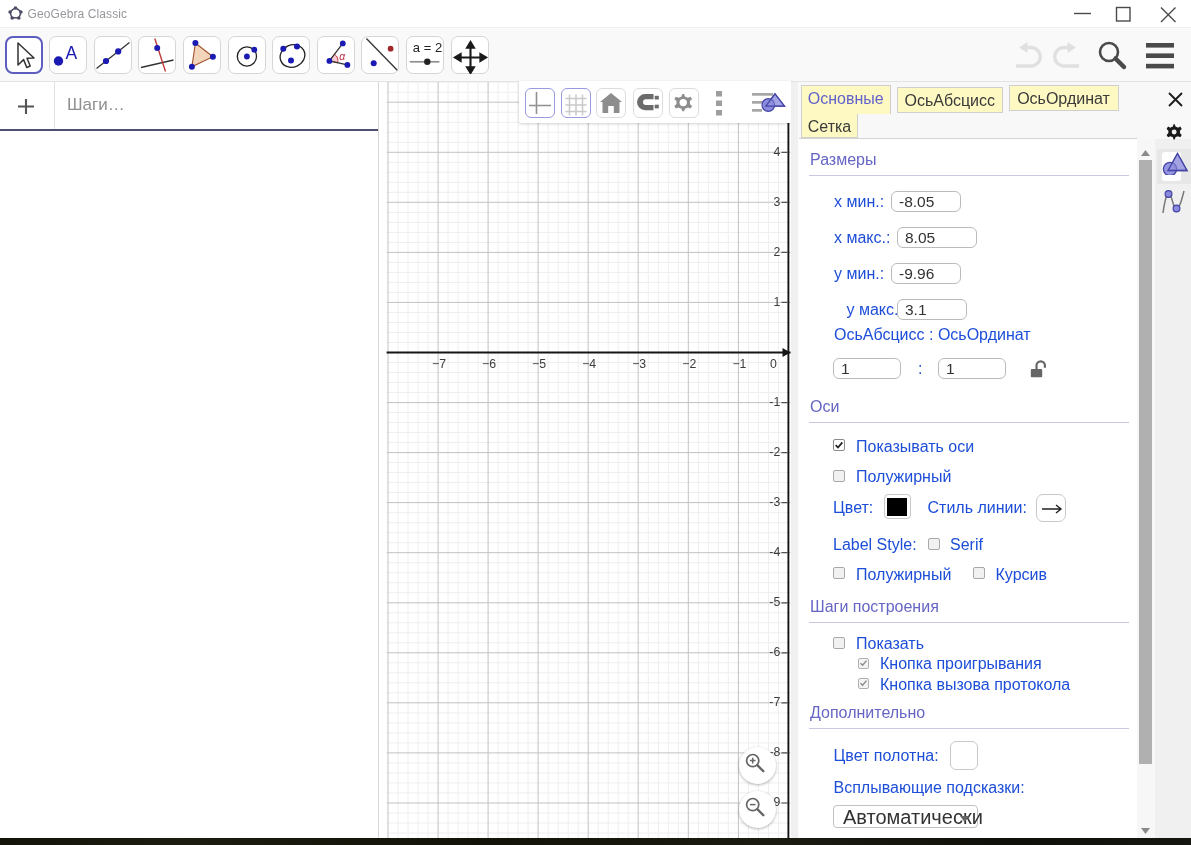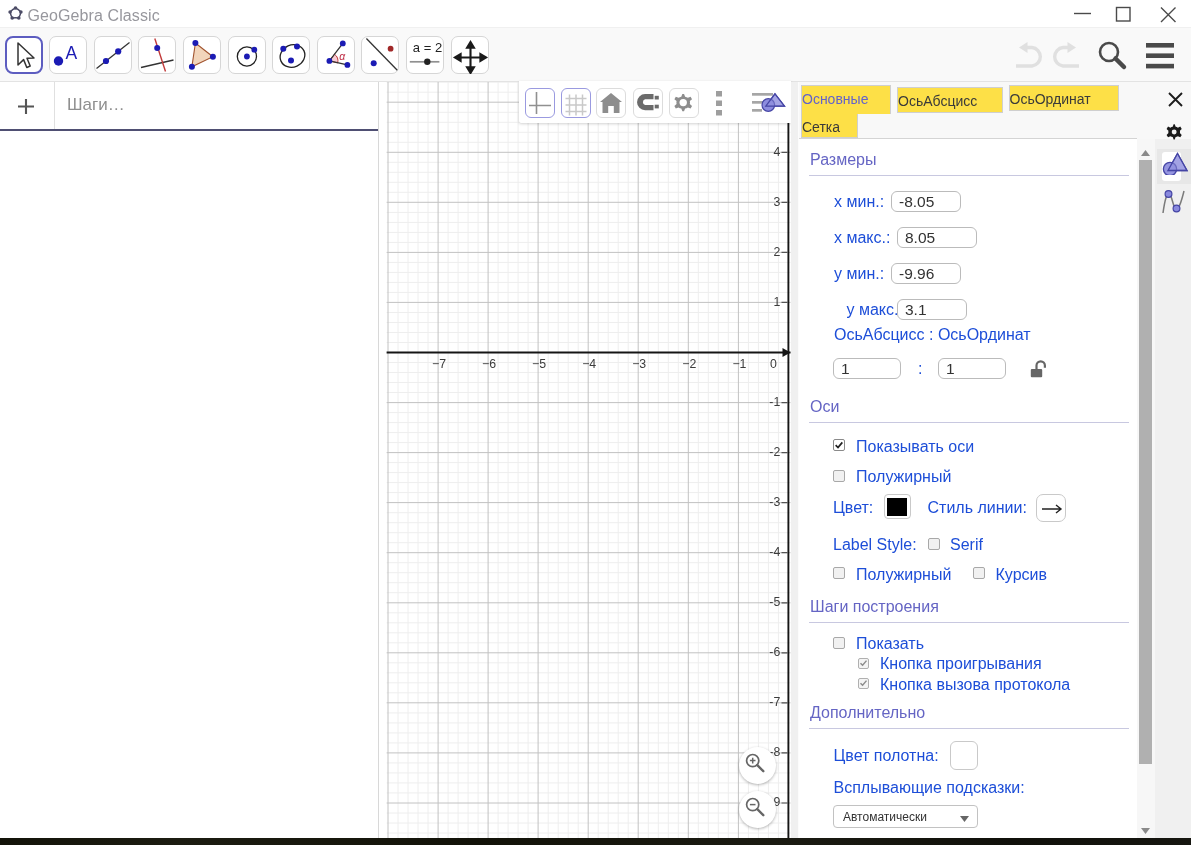--- a/index.html
+++ b/index.html
@@ -11,21 +11,21 @@
 #graphics{position:absolute;left:378.5px;top:82px;width:412px;height:756px;background:#fff}
 #stylebar{position:absolute;left:519px;top:81px;width:271.5px;height:42px;background:#fff;border-radius:0 0 0 2px;box-shadow:0 1px 3px rgba(0,0,0,0.18)}
 .sbtn{position:absolute;top:7px;width:30px;height:30px;background:#fff;border:1px solid #dcdcdc;border-radius:6px;display:flex;align-items:center;justify-content:center}
 .sbtn.selb{border:1px solid #9a9ae0}
 .sbtn svg{flex:none}
 .zbtn{position:absolute;width:37px;height:37px;background:#fff;border-radius:50%;box-shadow:0 1px 3px rgba(0,0,0,0.3)}
 #rgutter{position:absolute;left:790.5px;top:82px;width:8px;height:756px;background:#f0f0f0;border-right:1.5px solid #fcfcfc}
 #panel{position:absolute;left:798.5px;top:82px;width:392.5px;height:756px;background:#fff}
 #tabstrip{position:absolute;left:0;top:0;width:392.5px;height:57px;background:#f8f8f8}
 .tabline{position:absolute;left:0;top:56px;width:338px;height:1px;background:#d4d4d4}
-.tab{position:absolute;background:#fde047;border:1px solid #cfcfcf;font-size:14px;color:#3a3a3a;text-align:left;line-height:26px}
+.tab{position:absolute;background:#fef9c3;border:1px solid #cfcfcf;font-size:16px;color:#3a3a3a;text-align:center;line-height:26px}
 .tab.active{border-bottom:none;color:#6262cc;z-index:2}
 .hdr{position:absolute;font-size:16px;color:#6565c4}
 .hline{position:absolute;width:320px;height:1px;background:#c8c8e0}
 .lbl{position:absolute;font-size:16px;color:#1d4ed8;white-space:nowrap}
 .ibox{position:absolute;height:21.5px;background:#fff;border:1px solid #bbb;border-radius:6px;font-size:15.5px;color:#333;padding-left:7px;line-height:20px}
 .cb{position:absolute;width:12px;height:12px;background:#fdfdfd;border:1px solid #8a8a8a;border-radius:2px;display:flex;align-items:center;justify-content:center}
 .cb.cbon{background:#fff}
 .cb.cbgray{border-color:#b0b0b0;background:#f4f4f4;width:11px;height:11px}
 .cb:not(.cbon):not(.cbgray){background:#f1f1f1;border-color:#a8a8a8}
 #scroll{position:absolute;left:1136.5px;top:139px;width:18px;height:699px;background:#f7f7f7}
@@ -35,21 +35,21 @@
 </style></head><body>
 <div id="titlebar">
 <svg width="15" height="15" viewBox="0 0 20 20" style="position:absolute;left:7.5px;top:5.5px">
       <path d="M10 2.6 Q14 4.2 17.2 7.9 Q16.5 12 14.4 15.9 Q10 15.4 5.6 15.9 Q3.5 12 2.8 7.9 Q6 4.2 10 2.6 Z" fill="none" stroke="#4c4c66" stroke-width="2"></path>
       <circle cx="10" cy="2.6" r="2.4" fill="#4c4c66"></circle>
       <circle cx="17.2" cy="7.9" r="2.4" fill="#4c4c66"></circle>
       <circle cx="14.4" cy="15.9" r="2.4" fill="#4c4c66"></circle>
       <circle cx="5.6" cy="15.9" r="2.4" fill="#4c4c66"></circle>
       <circle cx="2.8" cy="7.9" r="2.4" fill="#4c4c66"></circle>
     </svg>
-<span style="position:absolute;left:27.5px;top:7px;font-size:16px;color:#97979d;letter-spacing:0.1px">GeoGebra Classic</span>
+<span style="position:absolute;left:27.5px;top:7px;font-size:12px;color:#97979d;letter-spacing:0.1px">GeoGebra Classic</span>
 <svg width="130" height="28" viewBox="0 0 130 28" style="position:absolute;left:1055px;top:0">
       <path d="M19 13.5 H36" stroke="#4a4a4a" stroke-width="1.4"></path>
       <rect x="61.5" y="7.5" width="13.5" height="13.5" fill="none" stroke="#4a4a4a" stroke-width="1.4"></rect>
       <path d="M106 7.5 L120.5 22 M120.5 7.5 L106 22" stroke="#4a4a4a" stroke-width="1.4"></path>
     </svg>
 </div>
 <div id="toolbar">
 <div class="tbtn sel" style="left:4.5px">
       <svg width="38" height="38" viewBox="0 0 38 38" style="position:absolute;left:-2px;top:-2px">
         <path d="M13 7 L13 29 L18.6 23.6 L21.8 31.5 L25.2 30 L22 22.3 L29 22 Z" fill="#fff" stroke="#333" stroke-width="1.5" stroke-linejoin="round"></path>
@@ -324,21 +324,21 @@
       <svg width="10" height="10" viewBox="0 0 12 12">
         <path d="M2 6.2 L4.8 9 L10 2.8" stroke="#8b8b8b" stroke-width="1.9" fill="none"></path>
       </svg>
     </div>
 <div class="lbl" style="left:81.5px;top:593.5px">Кнопка вызова протокола</div>
 <div class="hdr" style="left:11.5px;top:622px">Дополнительно</div>
     <div class="hline" style="left:10.5px;top:645.5px"></div>
 <div class="lbl" style="left:35.0px;top:665px">Цвет полотна:</div>
 <div style="position:absolute;left:151.0px;top:658.5px;width:28px;height:29px;background:#fff;border:1px solid #c9c9c9;border-radius:6px"></div>
 <div class="lbl" style="left:35.0px;top:697px">Всплывающие подсказки:</div>
-<div style="position:absolute;left:34.5px;top:722.5px;width:145px;height:23.5px;background:#fff;border:1px solid #c2c2c2;border-radius:4px;font-size:12px;color:#333;padding-left:9px;line-height:23.5px">Автоматически<svg width="9" height="6" viewBox="0 0 9 6" style="position:absolute;right:8px;top:10px">
+<div style="position:absolute;left:34.5px;top:722.5px;width:145px;height:23.5px;background:#fff;border:1px solid #c2c2c2;border-radius:4px;font-size:20px;color:#333;padding-left:9px;line-height:23.5px">Автоматически<svg width="9" height="6" viewBox="0 0 9 6" style="position:absolute;right:8px;top:10px">
         <path d="M0 0 H9 L4.5 6 Z" fill="#666"></path>
       </svg></div>
 </div>
 <div id="scroll">
     <svg width="9" height="6" viewBox="0 0 9 6" style="position:absolute;left:4.5px;top:11px">
       <path d="M4.5 0 L9 6 H0 Z" fill="#8a8a8a"></path>
     </svg>
     <div id="thumb"></div>
     <svg width="9" height="6" viewBox="0 0 9 6" style="position:absolute;left:4.5px;top:689px">
       <path d="M0 0 H9 L4.5 6 Z" fill="#8a8a8a"></path>

